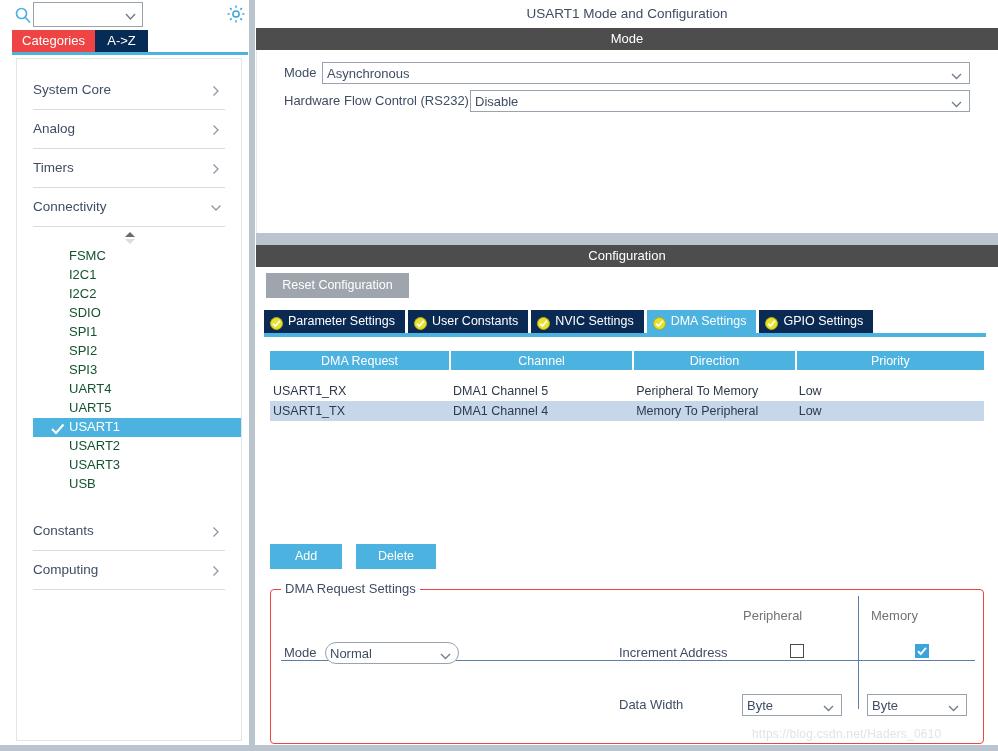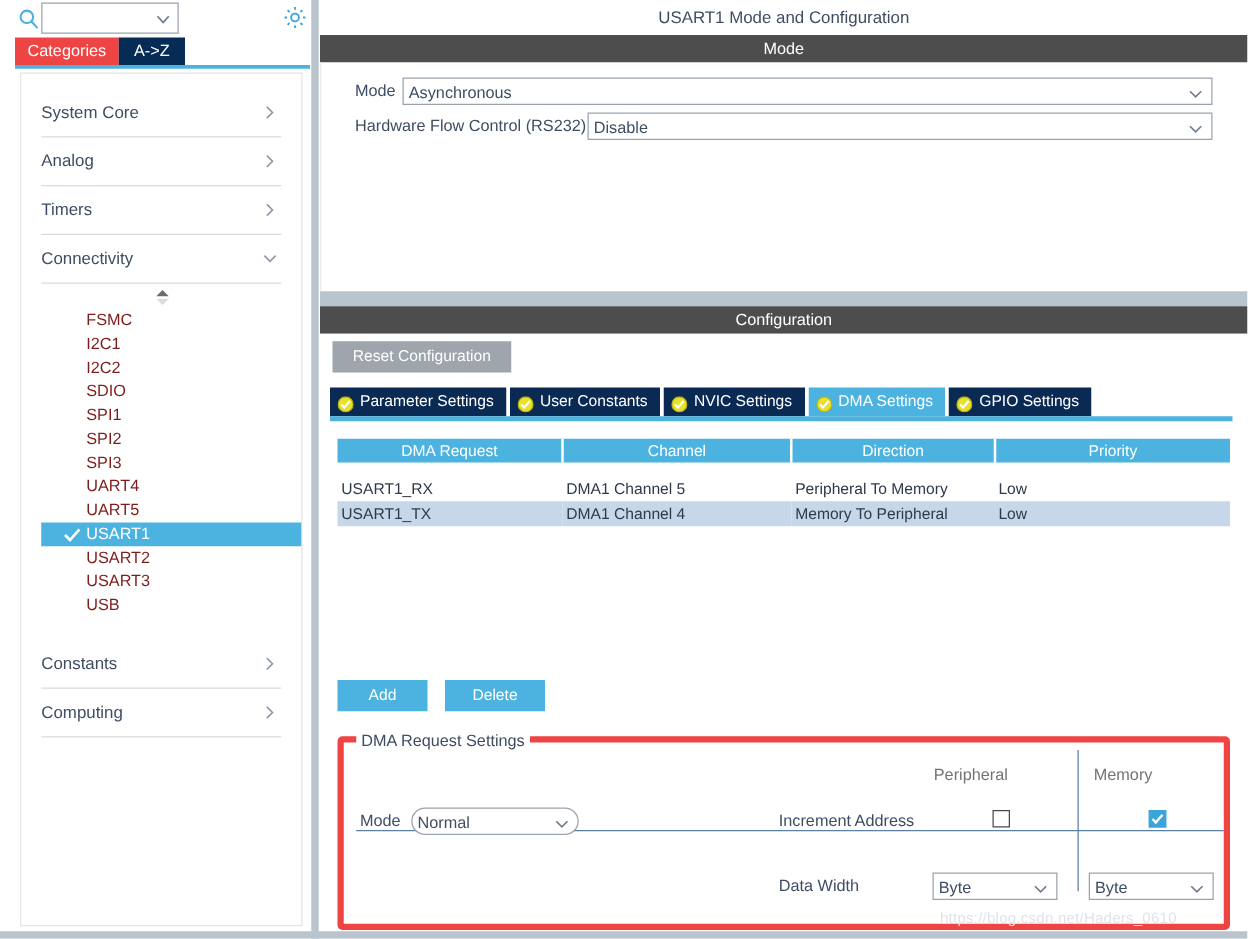--- a/index.html
+++ b/index.html
@@ -76,21 +76,21 @@
   }
   .scroll-spin svg { position:absolute; left:105px; top:0; }
 
   .periph-list { margin-top:2px; }
   .periph-item {
     position:relative; height:19px; margin-left:16px; margin-right:0;
     cursor:pointer;
   }
   .periph-name {
     position:absolute; left:36px; top:1px;
-    font-size:13px; color:#7f1d1d; white-space:nowrap;
+    font-size:13px; color:#14532d; white-space:nowrap;
   }
   .periph-check { position:absolute; left:18px; top:3px; width:14px; height:12px; }
   .periph-item.sel { background:#4cb3e0; margin-right:-1px; }
   .periph-item.sel .periph-name { color:#ffffff; }
   .periph-item.green .periph-name { color:#9ec528; }
   #splitter-inner {
     position:absolute; left:249px; top:0; width:6px; height:751px;
     background:#b9c4ce;
   }
 
@@ -178,21 +178,21 @@
     position:absolute; top:277px; height:25px; background:#4cb3e0;
     color:#ffffff; font-size:12.5px; line-height:25px; text-align:center;
     cursor:pointer; border:none; font-family:"Liberation Sans", sans-serif;
   }
   #add-btn { left:14px; width:72px; }
   #del-btn { left:100px; width:80px; }
 
   
   #req-group {
     position:absolute; left:14px; top:322px; width:714px; height:155px;
-    border:5px solid #ef4444; border-radius:4px;
+    border:1px solid #ef4444; border-radius:4px;
   }
   #req-legend {
     position:absolute; left:10px; top:-9px; background:#ffffff;
     padding:0 4px; font-size:13px; color:#3f4d63;
   }
   .col-head {
     position:absolute; font-size:13px; color:#737373; text-align:left;
   }
   #vdiv {
     position:absolute; left:587px; top:6px; width:1px; height:113px;

